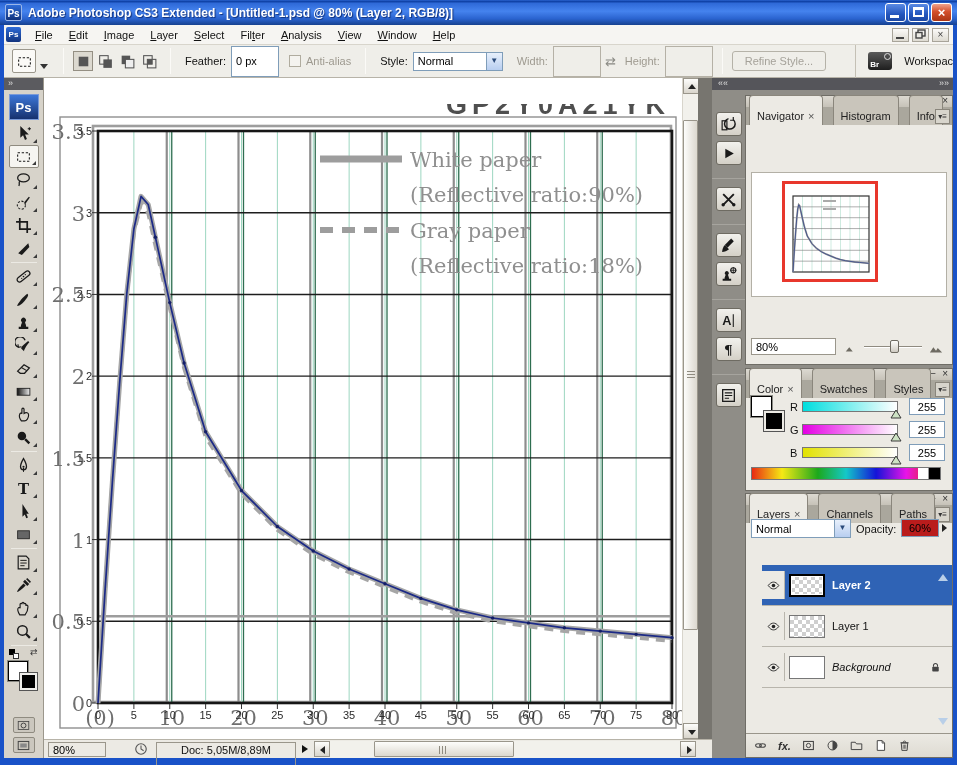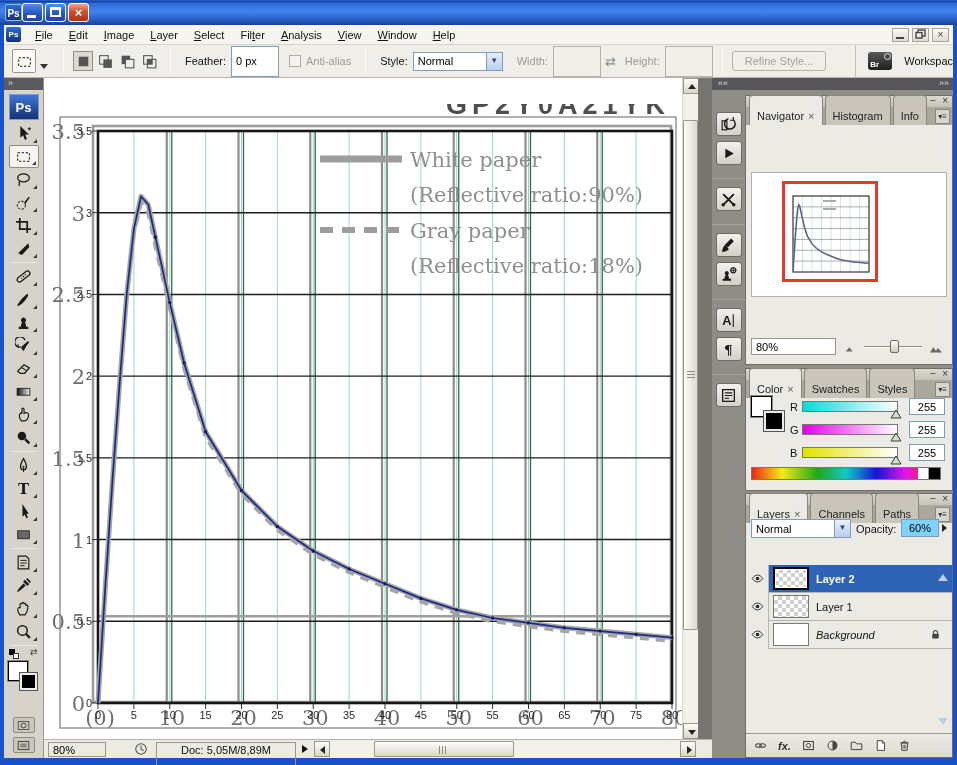--- a/index.html
+++ b/index.html
@@ -123,21 +123,21 @@
     border:1px solid #6e6b62; border-radius:3px; display:flex; align-items:center; justify-content:center; }
 
   
   .panels { position:absolute; left:745px; top:90px; width:208px; height:668px; background:#8f8d87; }
   .pgroup { position:absolute; left:0; width:208px; background:#eceae4; border:1px solid #6f6d66; }
   .pg-top { height:11px; position:relative; background:linear-gradient(#dcd9d1,#c6c2b8); }
   .pg-min { position:absolute; right:16px; top:0px; color:#333; font-size:10px; line-height:10px; }
   .pg-close { position:absolute; right:4px; top:0px; color:#333; font-size:10px; line-height:10px; }
   .tab-row { height:18px; background:#aaa79d; display:flex; align-items:flex-end; padding-left:3px; position:relative; }
   .tab { padding:14px 7px 3px; background:#c9c5bb; border:1px solid #8a867c; border-bottom:none;
-    border-radius:4px 4px 0 0; margin-right:2px; color:#222; white-space:nowrap; }
+    border-radius:4px 4px 0 0; margin-right:10px; color:#222; white-space:nowrap; }
   .tab.active { background:#eceae4; font-weight:normal; }
   .tab .x { margin-left:4px; color:#555; }
   .pmenu { position:absolute; right:2px; bottom:1px; width:15px; height:15px; background:#d8d5cc;
     border:1px solid #8a867c; font-size:8px; color:#333; text-align:center; line-height:14px; }
 
   
   .nav-proxy { position:absolute; left:5px; top:76px; width:196px; height:125px; background:#fff; border:1px solid #b3b0a6; }
   .nav-thumb { position:absolute; left:30px; top:8px; width:96px; height:101px; border:3px solid #e8372c; }
   .nav-bottom { position:absolute; left:0; bottom:6px; width:100%; height:20px; }
   .nav-zoom { position:absolute; left:5px; top:0; width:85px; height:17px; border:1px solid #9a968b; background:#fff;
@@ -164,30 +164,30 @@
     background:linear-gradient(to right,#e82a14,#f5e914 16%,#1ca81c 35%,#14c8c8 50%,#1414d8 66%,#e814e8 82%,#e82a14 96%); }
   .spectrum .w { position:absolute; right:11px; top:0; width:11px; height:11px; background:#fff; border-right:1px solid #999; }
   .spectrum .b { position:absolute; right:0; top:0; width:11px; height:11px; background:#000; }
 
   
   .blend-row { position:absolute; left:0; top:24px; width:208px; height:22px; }
   .blend-combo { position:absolute; left:5px; top:1px; width:100px; height:19px; border:1px solid #7F9DB9; background:#fff;
     display:flex; align-items:center; }
   .blend-combo .val { flex:1; padding-left:4px; }
   .opac-label { position:absolute; left:110px; top:5px; color:#111; }
-  .opac-box { position:absolute; left:155px; top:1px; width:38px; height:18px; border:1px solid #7F9DB9; background:#7dd3fc;
+  .opac-box { position:absolute; left:155px; top:1px; width:38px; height:18px; border:1px solid #7F9DB9; background:#b91c1c;
     font:11px "Liberation Sans",sans-serif; text-align:center; }
   .spin { position:absolute; left:196px; top:6px; width:0; height:0; border-top:4px solid transparent;
     border-bottom:4px solid transparent; border-left:5px solid #222; }
   .lock-row { position:absolute; left:0; top:48px; width:208px; height:22px; border-bottom:1px solid #b8b5ac; }
   .lock-label { position:absolute; left:6px; top:4px; color:#111; }
   .lock-ics { position:absolute; left:38px; top:3px; display:flex; gap:6px; }
   .fill-label { position:absolute; left:118px; top:4px; color:#111; }
   .layer-rows { position:absolute; left:0; top:71px; width:206px; }
-  .layer-row { height:28px; border-bottom:1px solid #b8b5ac; display:flex; align-items:center; background:#eceae4; }
+  .layer-row { height:41px; border-bottom:1px solid #b8b5ac; display:flex; align-items:center; background:#eceae4;margin-left:16px; }
   .eye-cell { width:23px; height:28px; border-right:1px solid #b8b5ac; display:flex; align-items:center; justify-content:center; background:#eceae4; }
   .layer-thumb { width:36px; height:23px; margin-left:4px; border:1px solid #777; background:#fff; }
   .checker { background-color:#fff;
     background-image:linear-gradient(45deg,#cfcfcf 25%,transparent 25%,transparent 75%,#cfcfcf 75%),
                      linear-gradient(45deg,#cfcfcf 25%,transparent 25%,transparent 75%,#cfcfcf 75%);
     background-size:8px 8px; background-position:0 0,4px 4px; }
   .layer-row.selected { background:#2f63b5; }
   .layer-row.selected .layer-name { color:#fff; font-weight:bold; }
   .layer-row.selected .layer-thumb { border:2px solid #000; box-shadow:0 0 0 1px #fff inset; }
   .layer-name { margin-left:7px; color:#111; flex:1; }
@@ -415,20 +415,21 @@
         <rect x="1.5" y="3" width="13" height="10" fill="none" stroke="#444" stroke-width="1.2"></rect>
         <rect x="4" y="5.5" width="8" height="5" fill="#888"></rect>
       </symbol>
 </defs>
 </svg>
 
 <div class="app">
 
   <div class="titlebar">
     <div class="app-ico">Ps</div>
+    <div class="title-text">Adobe Photoshop CS3 Extended - [Untitled-1.psd @ 80% (Layer 2, RGB/8)]</div>
     <div class="win-btns">
       <div class="wbtn">
           <div class="glyph-min"></div>
         </div>
       <div class="wbtn">
           <div class="glyph-max"></div>
         </div>
       <div class="wbtn close">×</div>
     </div>
   </div>

